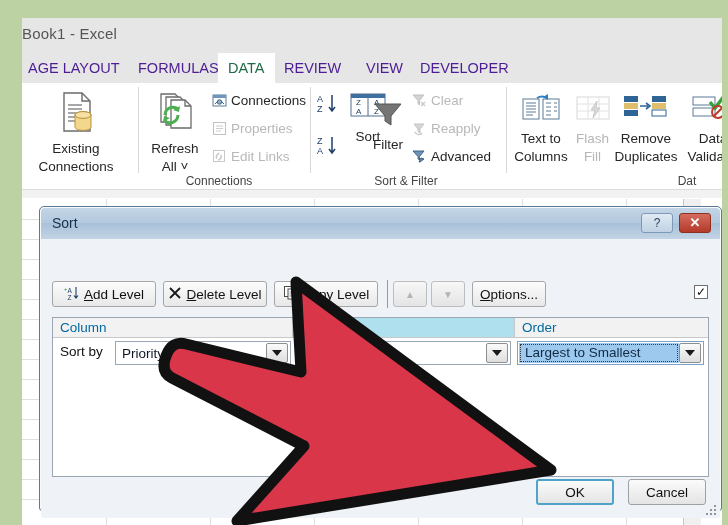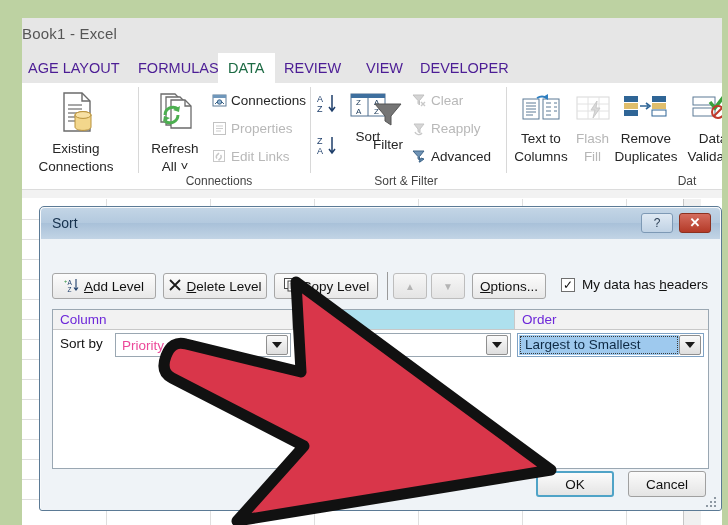--- a/index.html
+++ b/index.html
@@ -99,21 +99,21 @@
     border:1px solid #7d99b5; text-align:center; line-height:18px;
     font-size:12px; color:#2b3f55;
   }
   #help-btn{ right:47px; background:linear-gradient(180deg,#dfe9f3,#c0d2e4); }
   #close-btn{
     right:9px; background:linear-gradient(180deg,#d46c5e,#b43a28);
     border:1px solid #8c3120; color:#fff; font-size:13px; font-weight:bold;
   }
 
   #dlg-body{
-    position:absolute; left:1px; top:32px; width:679px; height:271px;
+    position:absolute; left:1px; top:40px; width:679px; height:271px;
     background:#eff3f7; border-radius:0 0 3px 3px;
   }
 
   
   .tbtn{
     position:absolute; top:34px; height:26px;
     background:linear-gradient(180deg,#fcfcfc,#e8e8e8);
     border:1px solid #a6a6a6; border-radius:3px;
     font-size:13.5px; color:#111;
     display:flex; align-items:center; justify-content:center; gap:4px;
@@ -140,33 +140,33 @@
   #list-area{
     position:absolute; left:11px; top:70px; width:657px; height:160px;
     background:#fff; border:1px solid #9aa7b2;
   }
   #list-header{
     position:absolute; left:0; top:0; width:655px; height:20px;
     background:#f2f2f2; border-bottom:1px solid #c8c8c8;
   }
   .col-h{
     position:absolute; top:0; height:19px; line-height:20px;
-    font-size:13.5px; color:#6d28d9; padding-left:7px;
+    font-size:13.5px; color:#0369a1; padding-left:7px;
     border-right:1px solid #c8c8c8;
   }
   .col-h.sel{ background:#aee0ee; }
 
   #sortrow{ position:absolute; left:0; top:20px; width:655px; height:30px; }
   #sortby-label{ position:absolute; left:7px; top:6px; font-size:13.5px; color:#111; }
   .combo{
     position:absolute; top:3px; height:24px;
     background:#fff; border:1px solid #9aa7b2;
     display:flex; align-items:center;
   }
-  .combo .ctext{ font-size:13.5px; color:#ec4899; padding-left:6px; flex:1; white-space:nowrap; overflow:hidden;}
+  .combo .ctext{ font-size:13.5px; color:#0f172a; padding-left:6px; flex:1; white-space:nowrap; overflow:hidden;}
   .combo .cbtn{
     width:22px; height:20px; margin-right:2px;
     background:linear-gradient(180deg,#fafafa,#dedede);
     border:1px solid #8f8f8f; border-radius:2px;
     display:flex; align-items:center; justify-content:center;
   }
   .caret{
     width:0;height:0;border-left:5px solid transparent;border-right:5px solid transparent;
     border-top:6px solid #1a1a1a;
   }
@@ -502,21 +502,20 @@
       </div>
 
       <div class="tbtn" style="left:431px; width:74px;">
         <span><span class="underline">O</span><span>ptions...</span></span>
       </div>
 
       <div id="hdr-check">
         <span id="hdr-box">
           <span>✓</span>
         </span>
-        <span><span>My data has </span><span class="underline">h</span><span>eaders</span></span>
       </div>
 
       <div id="list-area">
         <div id="list-header">
           <div class="col-h" style="left:0px;   width:240px;">Column</div>
           <div class="col-h sel" style="left:240px; width:222px;">Sort On</div>
           <div class="col-h" style="left:462px; width:193px; border-right:none;">Order</div>
         </div>
 
         <div id="sortrow">

